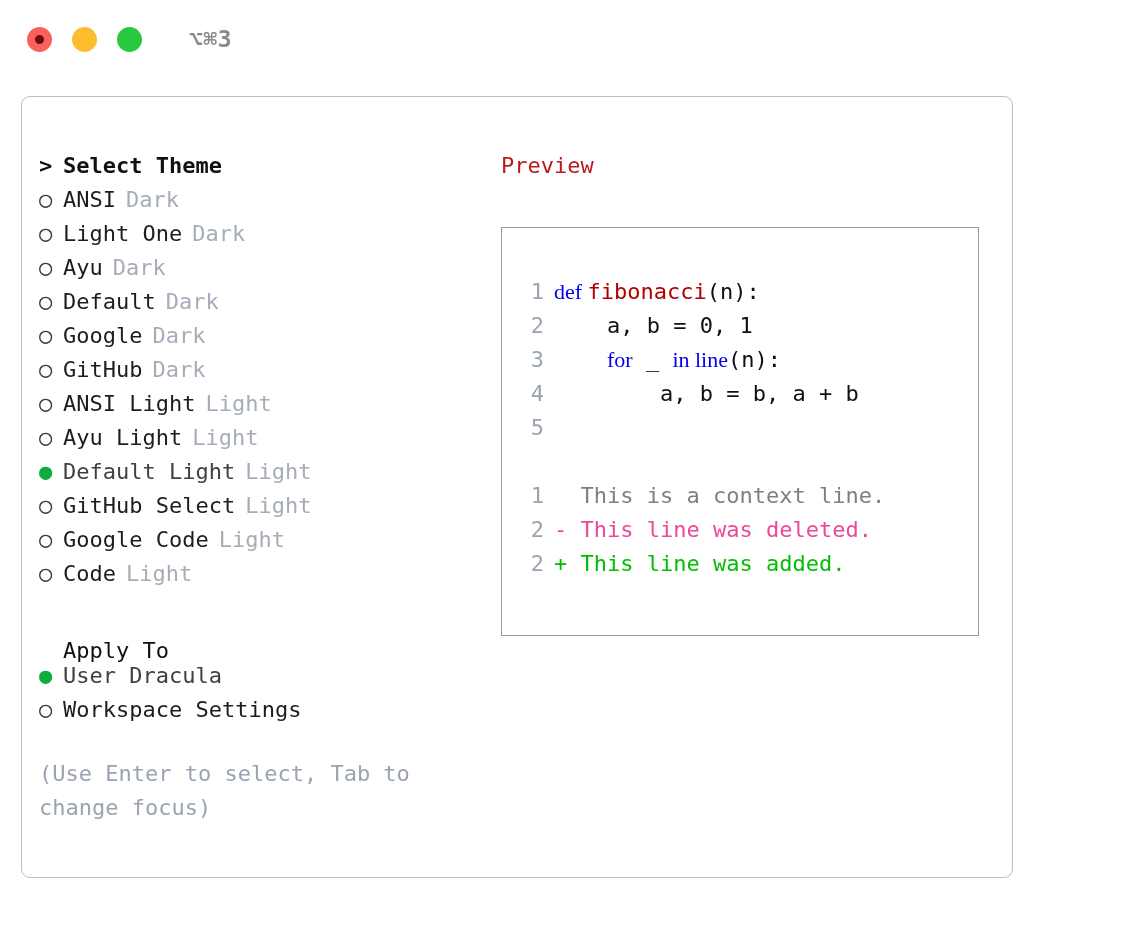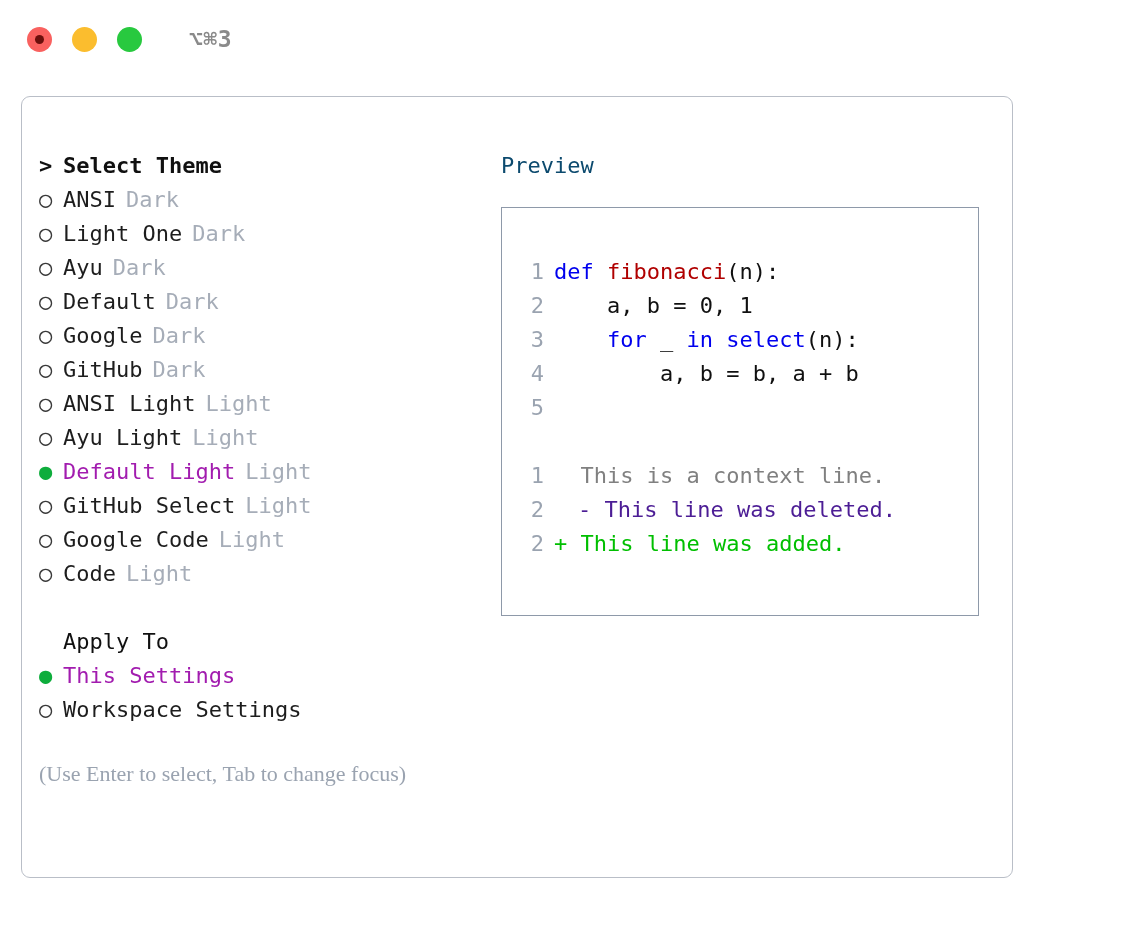--- a/index.html
+++ b/index.html
@@ -106,54 +106,54 @@
     font-size: 22px;
     line-height: 34px;
   }
   .marker.empty { color: transparent; }
   .heading-row {
     font-weight: bold;
     color: #101010;
   }
   .heading-row .marker { font-weight: bold; color: #101010; }
   .label { color: #1d1d1d; }
-  .label.selected { color: #a21caf; }
+  .label.selected { color: #404040; }
   .marker.selected { color: #0ead3c; }
   .marker.unselected { color: #3a3a3a; }
   .suffix {
     color: #a6adb8;
     margin-left: 10px;
   }
   .group-title {
     color: #101010;
     font-weight: normal;
+    margin-top: 9px;
   }
   .spacer-row { height: 34px; }
   .hint {
     margin-top: 30px;
     font-size: 22px;
     line-height: 34px;
     color: #9aa3b0;
     width: 400px;
     white-space: pre-wrap;
-    font-family: Liberation Serif, serif;
   }
 
   
   .right-col {
     position: absolute;
     left: 479px;
     top: 52px;
     width: 490px;
   }
   .preview-title {
     font-size: 22px;
     line-height: 34px;
-    color: #0c4a6e;
-    margin-bottom: 24px;
+    color: #b91c1c;
+    margin-bottom: 44px;
   }
   .preview-box {
     width: 478px;
     height: 409px;
     border: 1.8px solid #8e99a9;
     box-sizing: border-box;
     background: #ffffff;
     position: relative;
   }
   .code-area {
@@ -169,26 +169,26 @@
     white-space: pre;
   }
   .lineno {
     width: 26px;
     flex: 0 0 26px;
     text-align: right;
     color: #9aa3b0;
     margin-right: 10px;
   }
   .code-text { white-space: pre; }
-  .tok-kw   { color: #0000ee; }
+  .tok-kw   { color: #0000ee; font-family: Liberation Serif, serif; }
   .tok-fn   { color: #b00000; }
   .tok-plain{ color: #101010; }
   .diff-gap { height: 34px; }
   .diff-context { color: #808080; }
-  .diff-del     { color: #4c1d95; margin-left: 24px; }
+  .diff-del     { color: #ec4899; }
   .diff-add     { color: #00bf00; }
 </style>
 </head>
 <body>
 
 <div class="screen">
 
   <div class="titlebar">
     <div class="dots">
       <div class="dot red"></div>
@@ -282,21 +282,21 @@
 
         <div class="spacer-row"></div>
 
         <div class="row">
           <span class="marker empty">○</span>
           <span class="group-title">Apply To</span>
         </div>
 
         <div class="row">
           <span class="marker selected">●</span>
-          <span class="label selected">This Settings</span>
+          <span class="label selected">User Dracula</span>
         </div>
 
         <div class="row">
           <span class="marker unselected">○</span>
           <span class="label">Workspace Settings</span>
         </div>
 
         <div class="hint">(Use Enter to select, Tab to change focus)</div>
       </div>
 
@@ -311,21 +311,21 @@
               <span class="code-text"><span class="tok-kw">def </span><span class="tok-fn">fibonacci</span><span class="tok-plain">(n):</span></span>
             </div>
 
             <div class="code-line">
               <span class="lineno">2</span>
               <span class="code-text"><span class="tok-plain">    a, b = 0, 1</span></span>
             </div>
 
             <div class="code-line">
               <span class="lineno">3</span>
-              <span class="code-text"><span class="tok-plain">    </span><span class="tok-kw">for</span><span class="tok-plain"> _ </span><span class="tok-kw">in select</span><span class="tok-plain">(n):</span></span>
+              <span class="code-text"><span class="tok-plain">    </span><span class="tok-kw">for</span><span class="tok-plain"> _ </span><span class="tok-kw">in line</span><span class="tok-plain">(n):</span></span>
             </div>
 
             <div class="code-line">
               <span class="lineno">4</span>
               <span class="code-text"><span class="tok-plain">        a, b = b, a + b</span></span>
             </div>
 
             <div class="code-line">
               <span class="lineno">5</span>
             </div>

